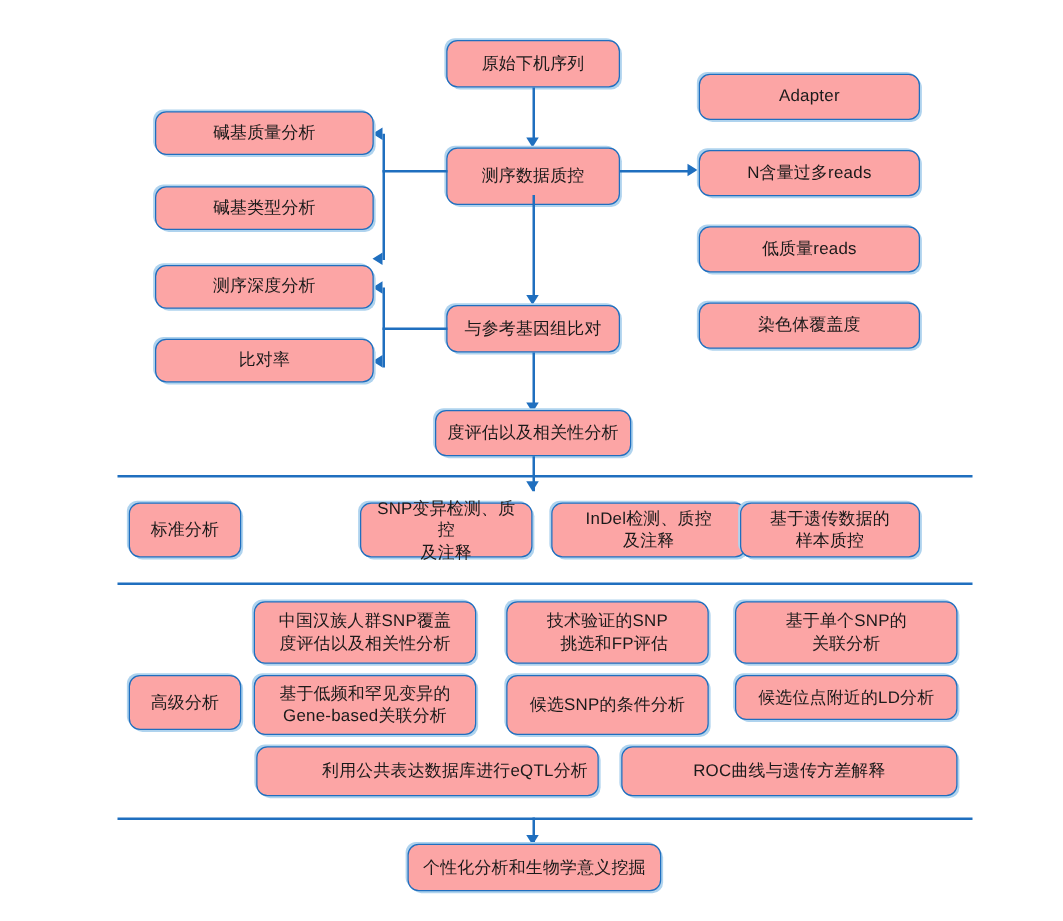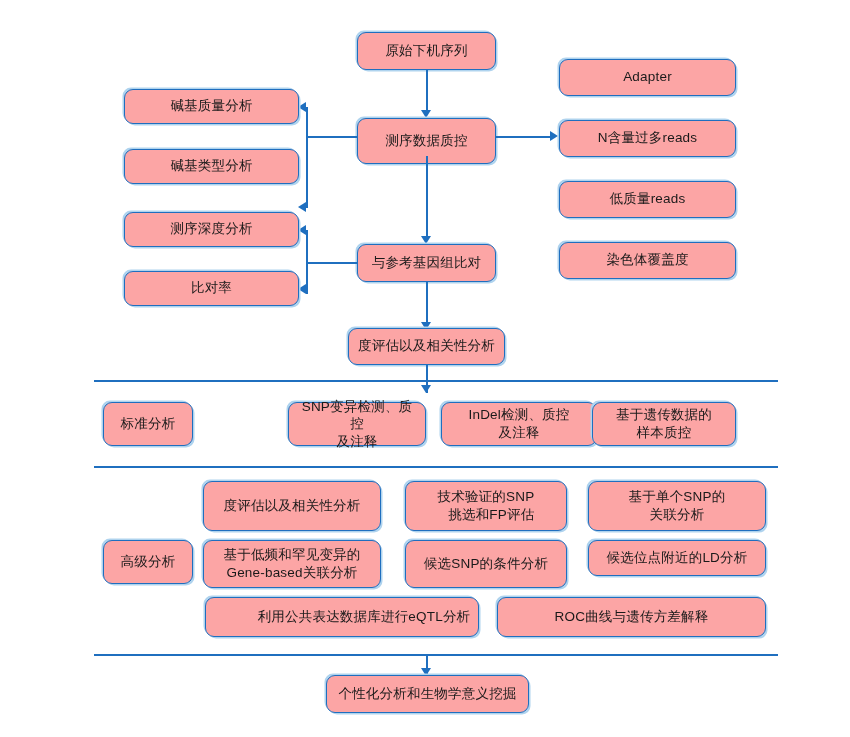--- a/index.html
+++ b/index.html
@@ -184,20 +184,21 @@
   </div>
 
   <div class="divider" style="left:94px; top:466px; width:684px;"></div>
 
   <div class="node" style="left:103px; top:540px; width:90px; height:44px;">
     <span>高级分析</span>
   </div>
 
   <div class="node two-line" style="left:203px; top:481px; width:178px; height:50px;">
     <span>
+      <span style="display: block;">中国汉族人群SNP覆盖</span>
       <span style="display: block;">度评估以及相关性分析</span>
     </span>
   </div>
   <div class="node two-line" style="left:405px; top:481px; width:162px; height:50px;text-align:right;">
     <span>
       <span style="display: block;">技术验证的SNP</span>
       <span style="display: block;">挑选和FP评估</span>
     </span>
   </div>
   <div class="node two-line" style="left:203px; top:540px; width:178px; height:48px;">

